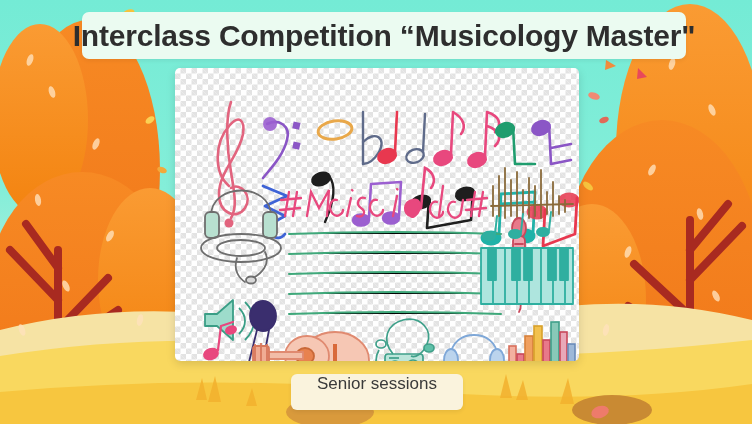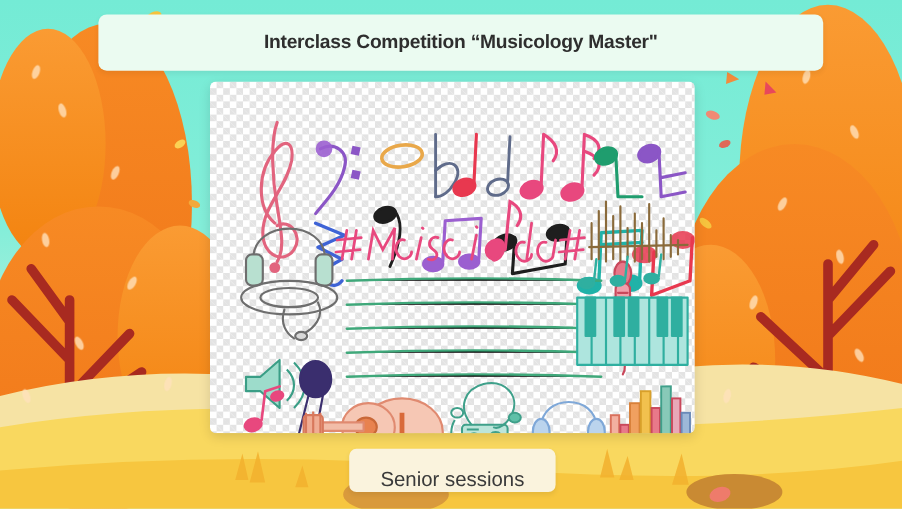--- a/index.html
+++ b/index.html
@@ -19,21 +19,21 @@
 
   
   .title-banner {
     position: absolute; left: 82px; top: 12px; width: 604px; height: 47px;
     background: #EBFBF1; border-radius: 7px;
     display: flex; align-items: center; justify-content: center;
     box-shadow: 0 2px 4px rgba(0,0,0,.06);
     z-index: 8;
   }
   .title-text {
-    font-size: 16px; color: #2E2E2E; letter-spacing: -.2px; white-space: nowrap;
+    font-size: 30px; color: #2E2E2E; letter-spacing: -.2px; white-space: nowrap;
   }
   .title-text .strong { font-weight: bold; }
   .title-text .quoted { font-weight: bold; }
 
   
   .art-card {
     position: absolute; left: 175px; top: 68px; width: 404px; height: 293px;
     border-radius: 5px; overflow: hidden; z-index: 6;
     background-color: #ffffff;
     background-image:
@@ -42,21 +42,21 @@
     background-size: 11px 11px;
     background-position: 0 0, 5.5px 5.5px;
     box-shadow: 0 3px 10px rgba(0,0,0,.13);
   }
   .art-svg { position: absolute; inset: 0; width: 100%; height: 100%; }
 
   
   .session-label {
     position: absolute; left: 291px; top: 374px; width: 172px; height: 36px;
     background: #FAF3DD; border-radius: 6px;
-    display: flex; align-items: flex-end; justify-content: center;
+    display: flex; align-items: flex-start; justify-content: center;
     box-shadow: 0 2px 4px rgba(0,0,0,.07);
     z-index: 8;
   }
   .session-text { font-size: 17px; color: #3A3A3A; }
 </style>
 </head>
 <body>
 
 <div class="stage">
 

